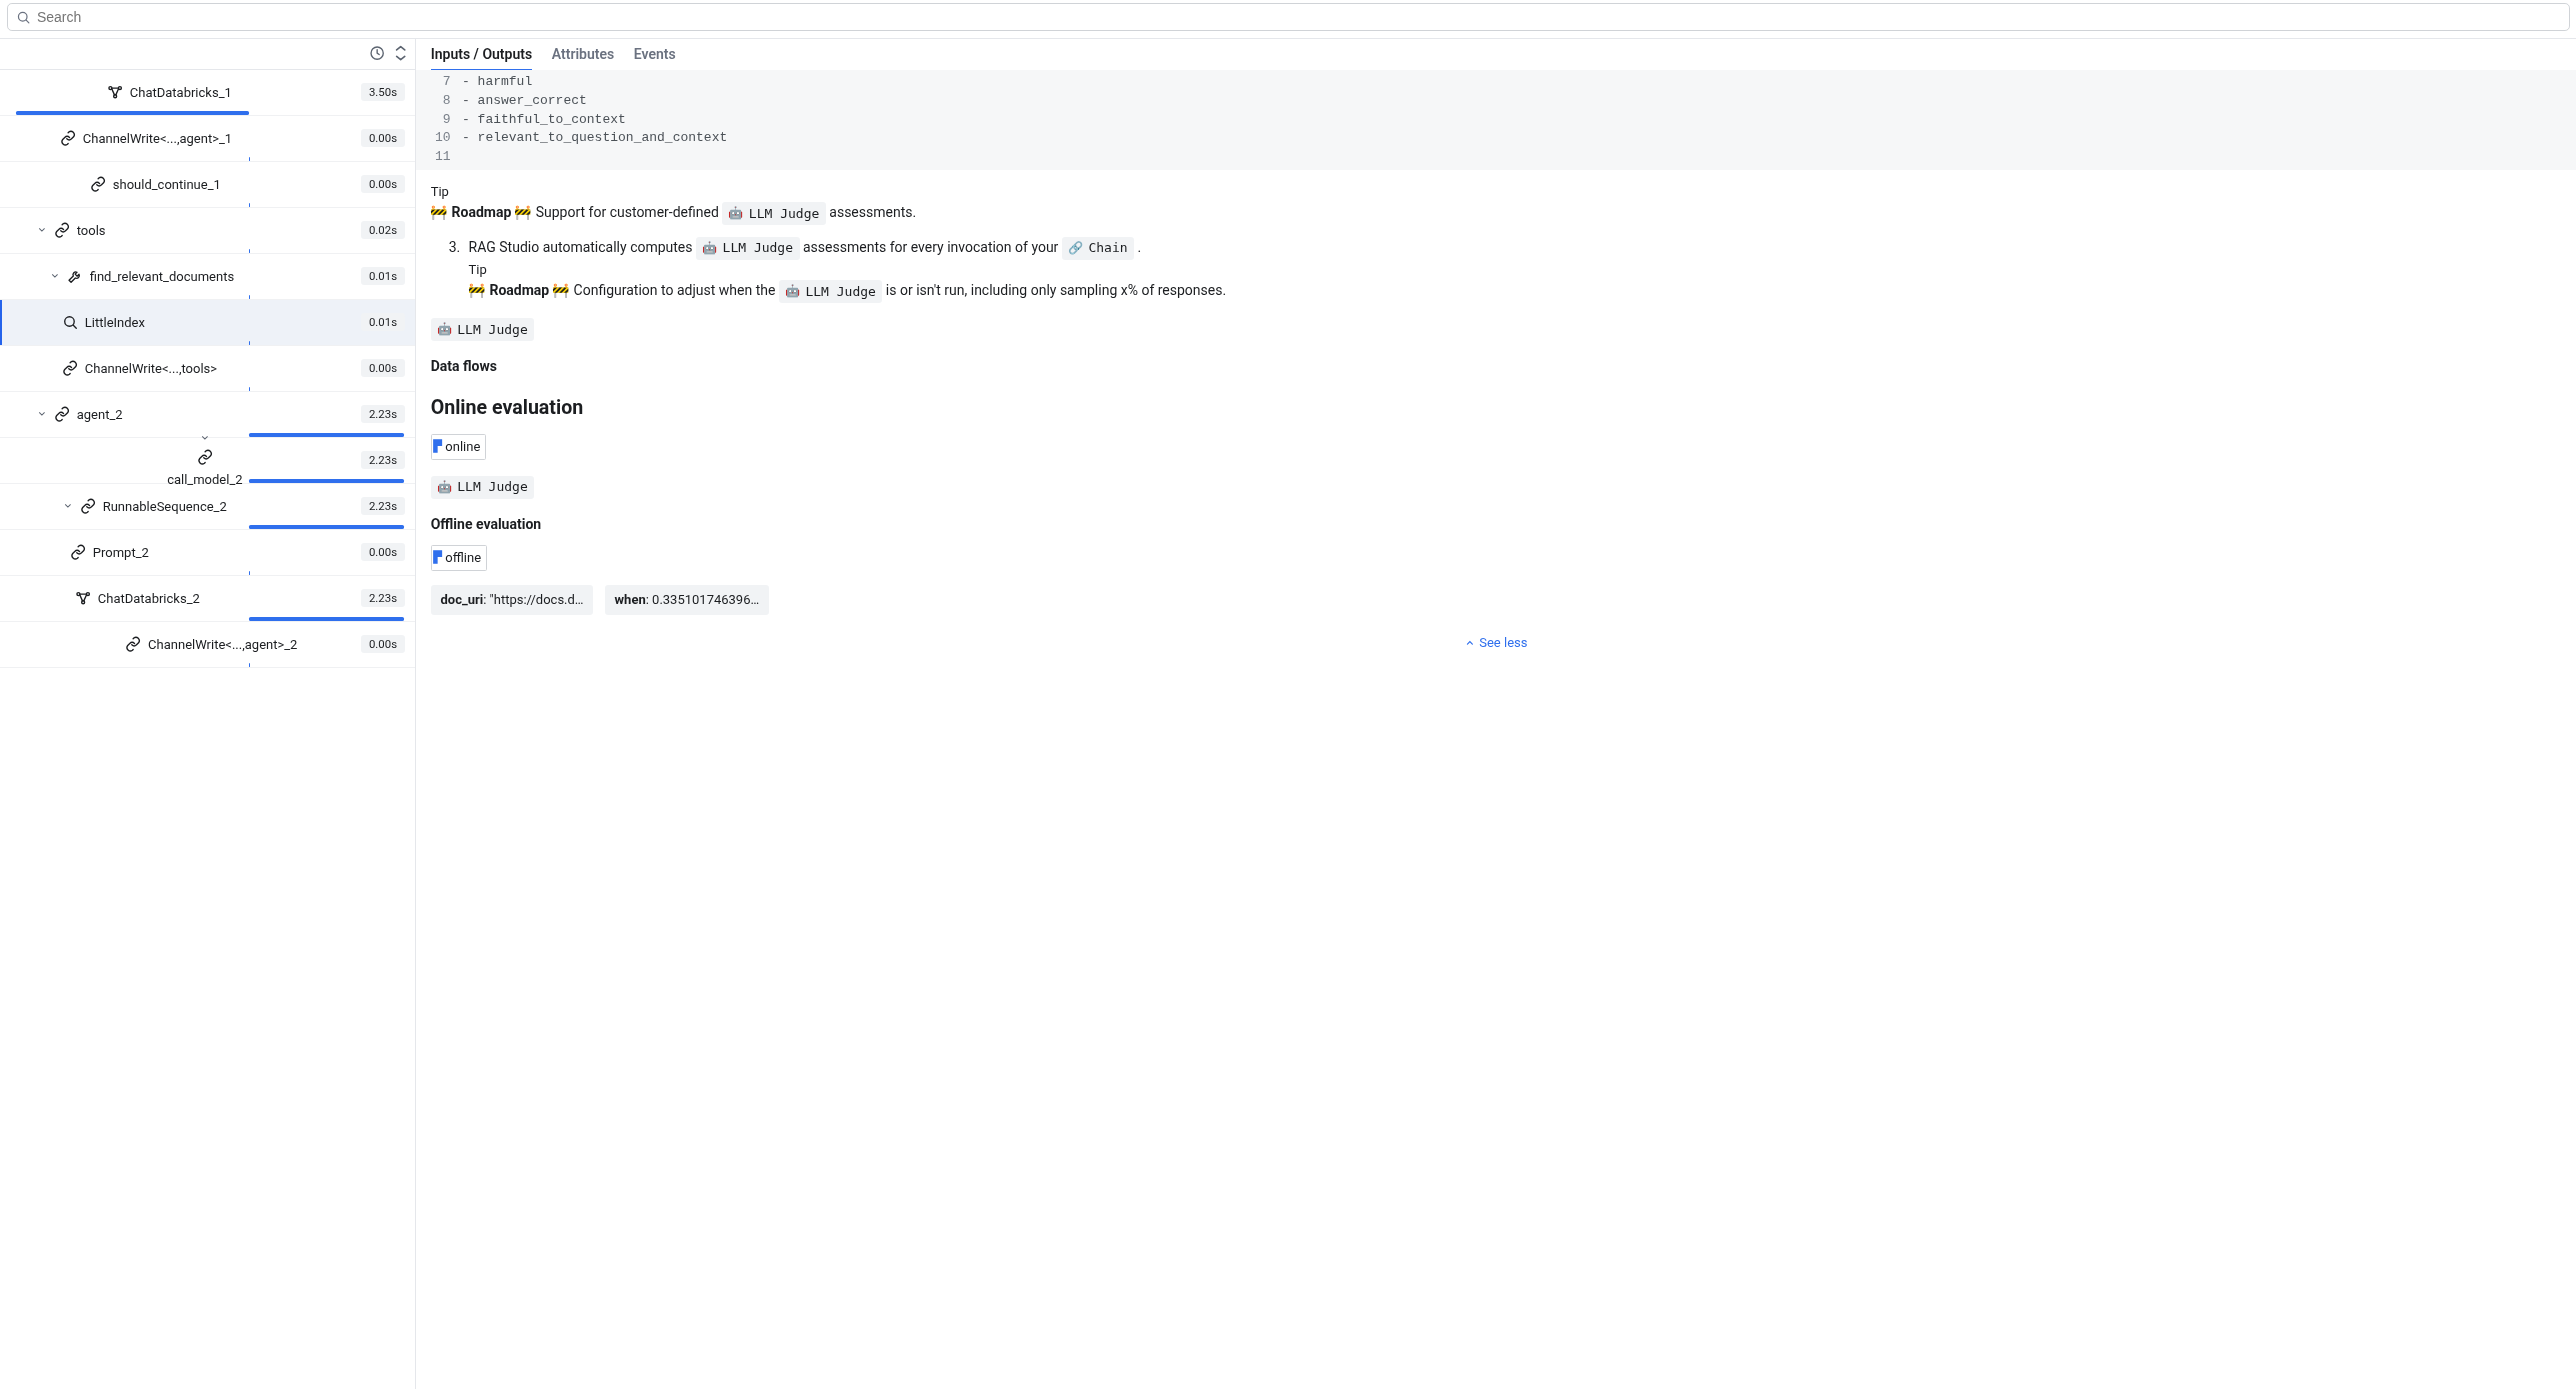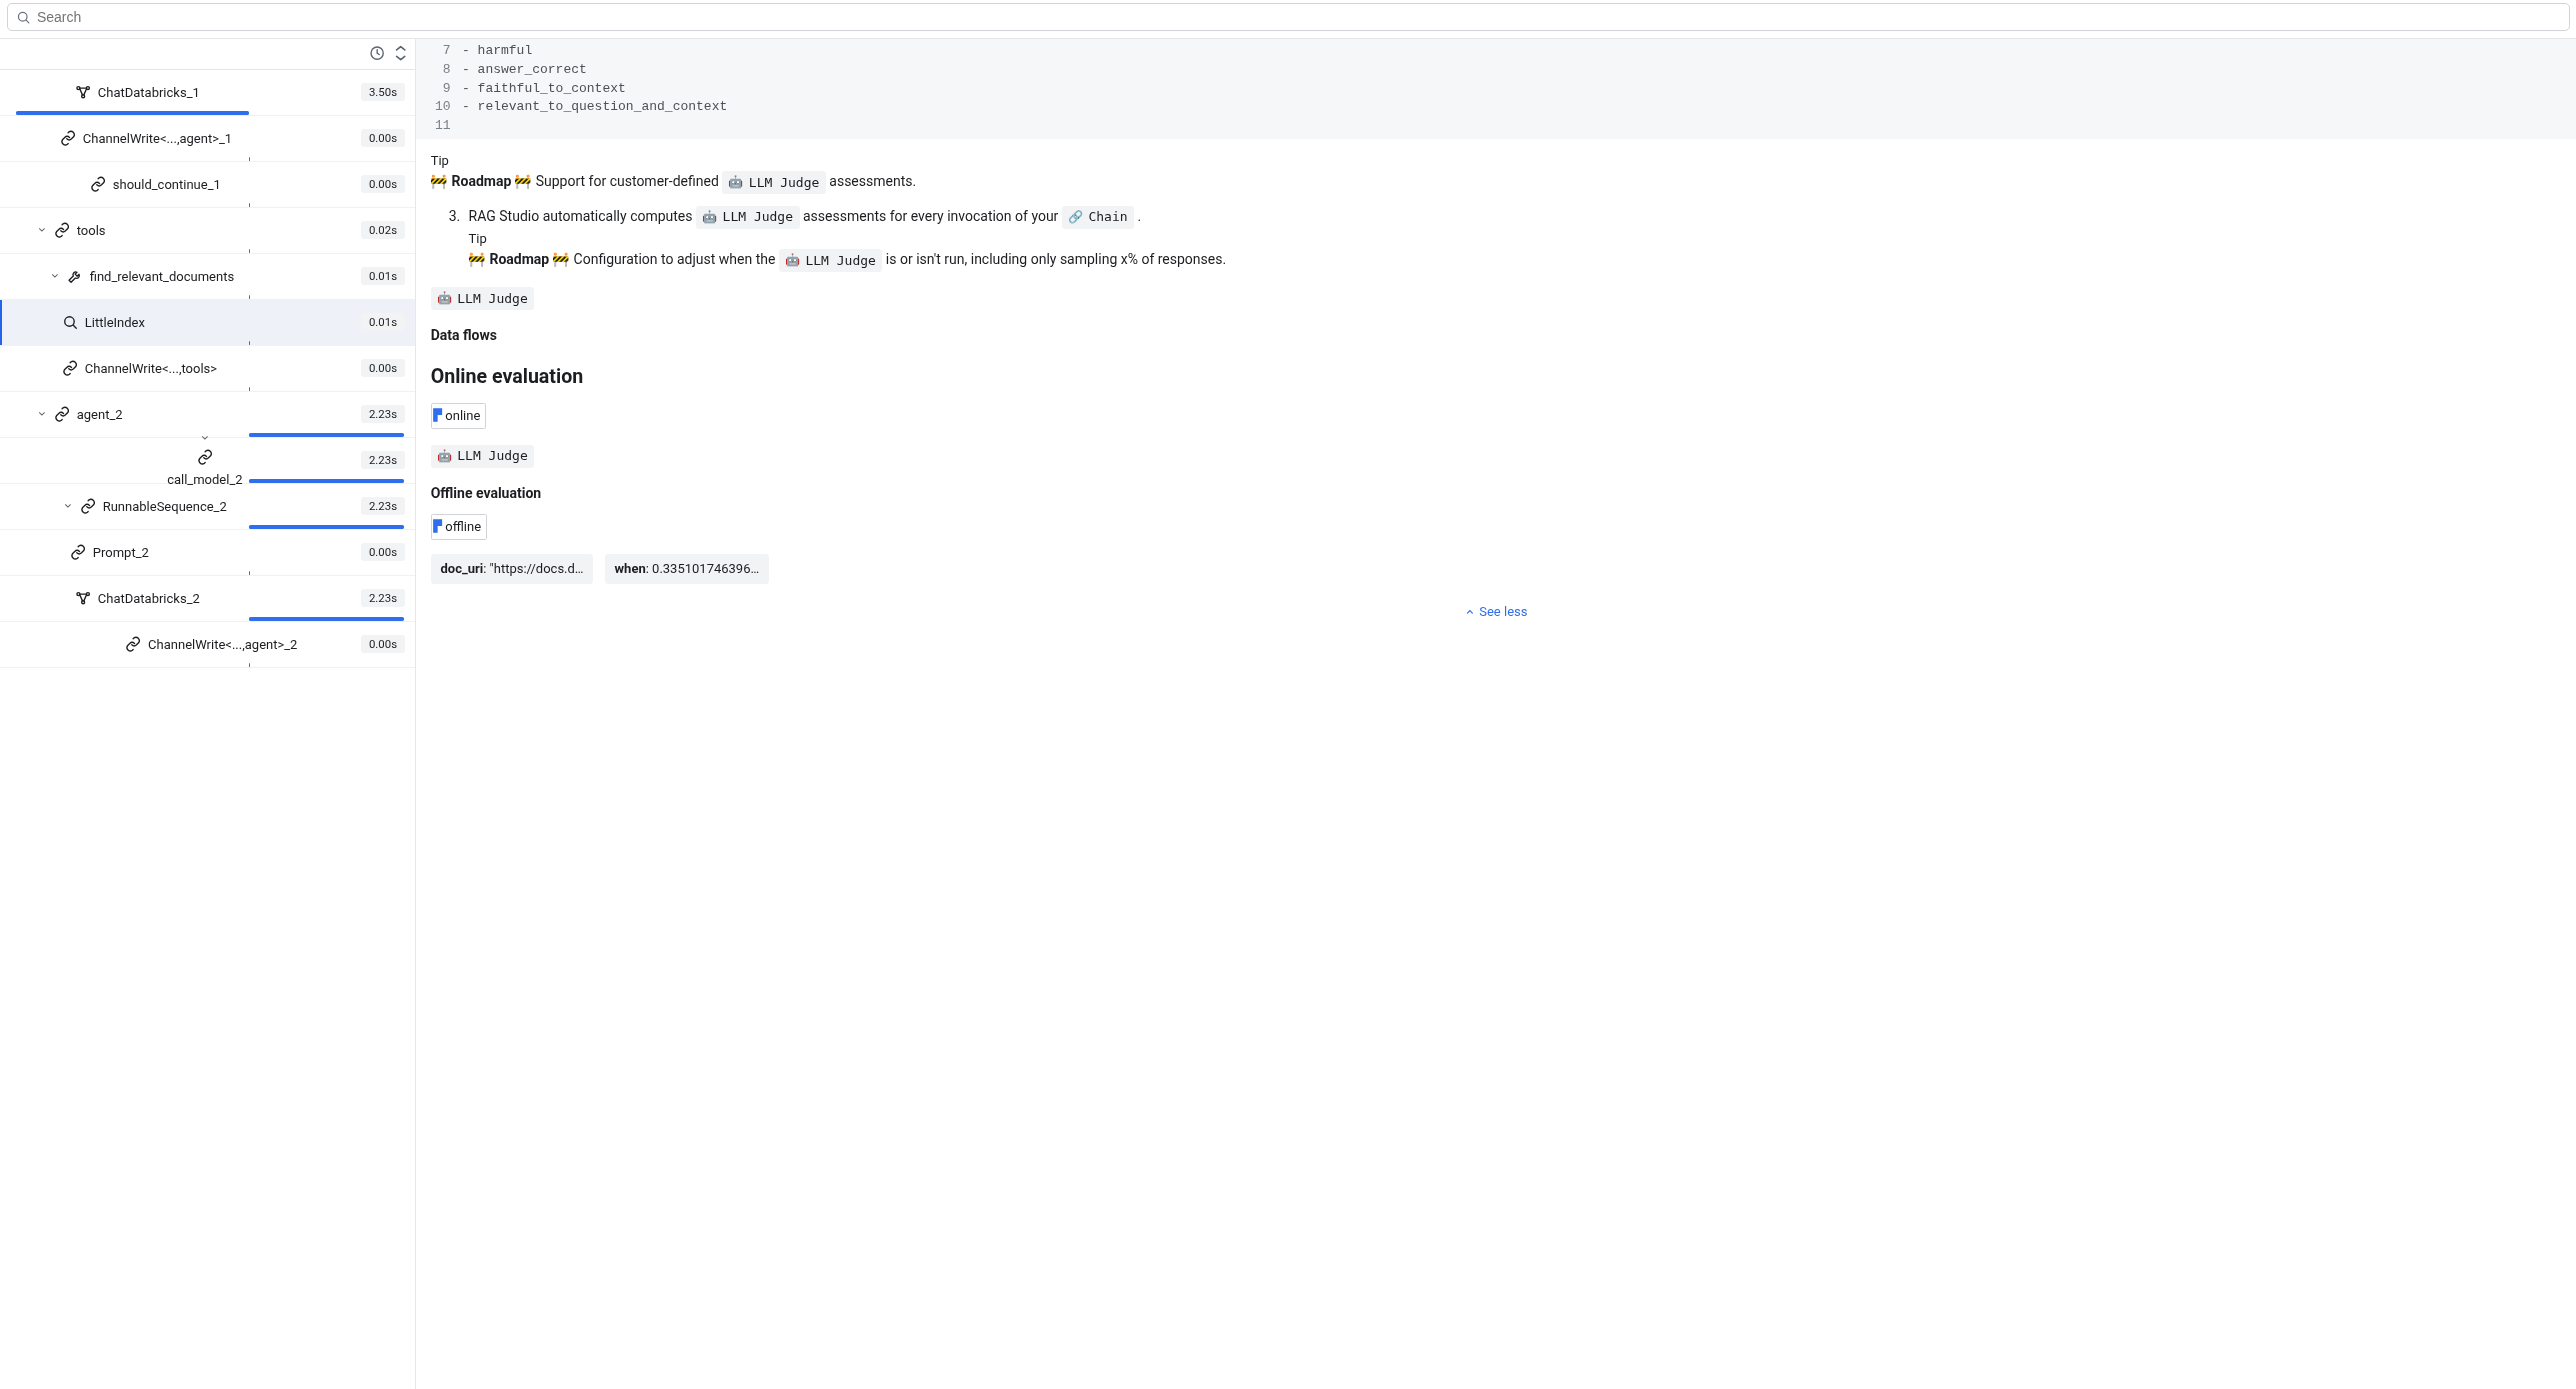--- a/index.html
+++ b/index.html
@@ -278,21 +278,21 @@
       </span>
       <span class="tb-icon">
         <svg width="11.4" height="16.3" viewBox="0 0 14 20" fill="none" stroke="currentColor" stroke-width="2" stroke-linecap="round" stroke-linejoin="round">
           <polyline points="2 6 7 2 12 6"></polyline>
           <polyline points="2 14 7 18 12 14"></polyline>
         </svg>
       </span>
     </div>
     <div class="tree" id="tree">
         <div class="tree-row">
-          <div class="tree-left" style="padding-left: 75px;">
+          <div class="tree-left" style="padding-left: 75px; margin-left: 32px;">
             <span class="tree-icon">
               <svg width="16.3" height="16.3" viewBox="0 0 24 24" fill="none" stroke="currentColor" stroke-width="2" stroke-linecap="round" stroke-linejoin="round">
                 <circle cx="5" cy="6" r="2.2"></circle>
                 <circle cx="19" cy="6" r="2.2"></circle>
                 <circle cx="12" cy="18" r="2.2"></circle>
                 <path d="M7 7l4 9"></path>
                 <path d="M17 7l-4 9"></path>
                 <path d="M7 6h10"></path>
               </svg>
             </span>
@@ -508,20 +508,25 @@
           </div>
           <span class="duration-badge">0.00s</span>
           <div class="span-bar-wrap">
             <div class="span-bar thin" style="left: 60%; width: 1.6px;"></div>
           </div>
         </div>
       </div>
   </div>
 
   <div class="right-panel">
+    <div class="tabs" id="tabs">
+        <div class="tab active">Inputs / Outputs</div>
+        <div class="tab">Attributes</div>
+        <div class="tab">Events</div>
+      </div>
 
     <div class="right-content">
 
       <div class="code-block" id="code-block">
           <div class="code-line">
             <div class="code-ln">7</div>
             <div class="code-txt">- harmful</div>
           </div>
           <div class="code-line">
             <div class="code-ln">8</div>

